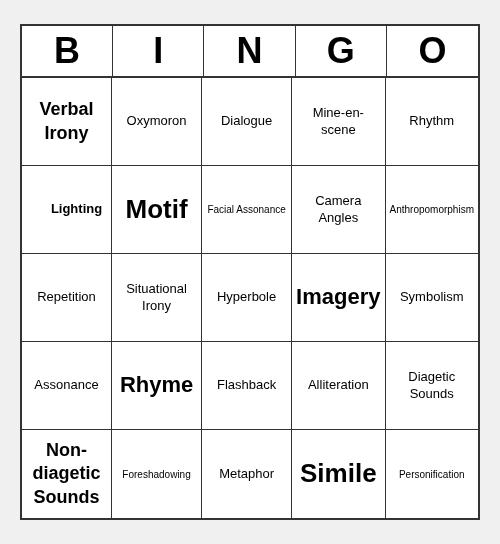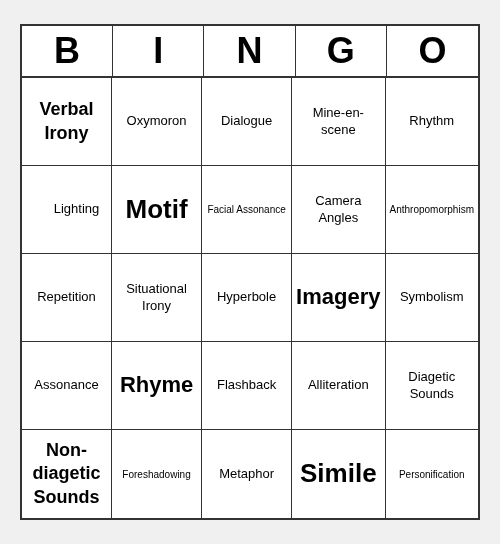--- a/index.html
+++ b/index.html
@@ -68,21 +68,21 @@
     <div class="bingo-header-cell">N</div>
     <div class="bingo-header-cell">G</div>
     <div class="bingo-header-cell">O</div>
   </div>
   <div class="bingo-grid" id="bingo-grid">
   <div class="bingo-cell" style="font-size: 18px; font-weight: bold;">Verbal Irony</div>
       <div class="bingo-cell" style="font-size: 13px; font-weight: normal;">Oxymoron</div>
       <div class="bingo-cell" style="font-size: 13px; font-weight: normal;">Dialogue</div>
       <div class="bingo-cell" style="font-size: 13px; font-weight: normal;">Mine-en-scene</div>
       <div class="bingo-cell" style="font-size: 13px; font-weight: normal;">Rhythm</div>
-      <div class="bingo-cell" style="font-size: 13px; font-weight: normal; padding-left: 24px;">Lighting</div>
+      <div class="bingo-cell" style="font-size: 13px; font-weight: bold; padding-left: 24px;">Lighting</div>
       <div class="bingo-cell" style="font-size: 26px; font-weight: bold;">Motif</div>
       <div class="bingo-cell" style="font-size: 10px; font-weight: normal;">Facial Assonance</div>
       <div class="bingo-cell" style="font-size: 13px; font-weight: normal;">Camera Angles</div>
       <div class="bingo-cell" style="font-size: 10px; font-weight: normal;">Anthropomorphism</div>
       <div class="bingo-cell" style="font-size: 13px; font-weight: normal;">Repetition</div>
       <div class="bingo-cell" style="font-size: 13px; font-weight: normal;">Situational Irony</div>
       <div class="bingo-cell" style="font-size: 13px; font-weight: normal;">Hyperbole</div>
       <div class="bingo-cell" style="font-size: 22px; font-weight: bold;">Imagery</div>
       <div class="bingo-cell" style="font-size: 13px; font-weight: normal;">Symbolism</div>
       <div class="bingo-cell" style="font-size: 13px; font-weight: normal;">Assonance</div>

